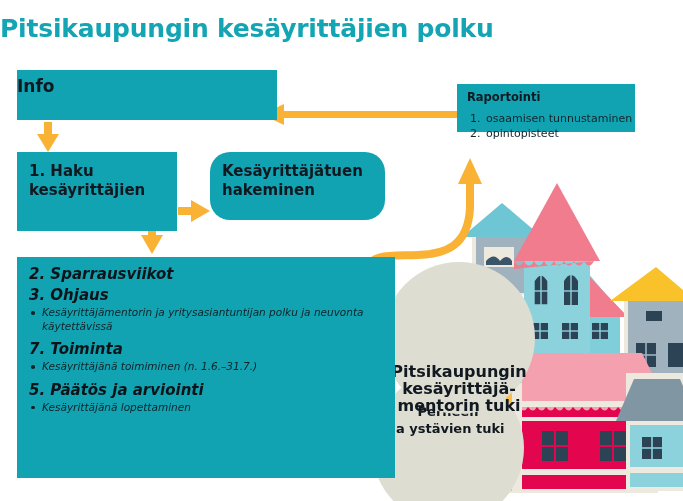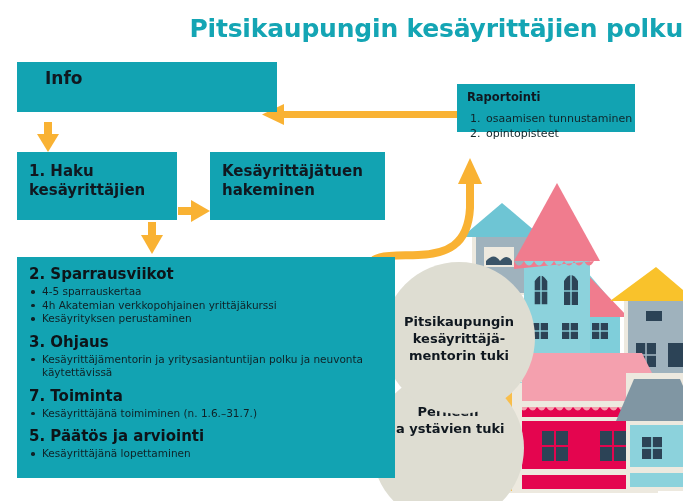--- a/index.html
+++ b/index.html
@@ -5,69 +5,69 @@
   html,body{margin:0;padding:0;background:#ffffff;}
   body{
     width:683px;height:501px;position:relative;overflow:hidden;
     font-family:"DejaVu Sans", sans-serif;
     -webkit-font-smoothing:antialiased;
   }
   .stage{position:absolute;left:0;top:0;width:683px;height:501px;}
 
   
   #page-title{
-    position:absolute;left:0;top:14px;width:683px;text-align:right;
+    position:absolute;left:0;top:14px;width:683px;text-align:left;
     color:#14A5B4;font-size:25px;font-weight:bold;letter-spacing:-0.2px;
     font-family:"DejaVu Sans", sans-serif;
   }
 
   
   .box{position:absolute;background:#12A3B2;color:#10161c;box-sizing:border-box;}
   .box .h{font-weight:bold;color:#101820;}
   .box .sub{color:#10262b;}
 
-  #box-info{left:17px;top:62px;width:260px;height:50px;padding:7px 0 0 28px;}
+  #box-info{left:17px;top:70px;width:260px;height:50px;padding:7px 0 0 0;}
   #box-info .h{font-size:17px;line-height:19px;}
   #box-info .sub{font-size:11.5px;line-height:15px;margin-top:1px;}
 
   #box-raportointi{left:457px;top:84px;width:178px;height:48px;padding:6px 0 0 10px;}
   #box-raportointi .h{font-size:11.5px;line-height:14px;}
   #box-raportointi ol{margin:8px 0 0 0;padding-left:17px;font-size:11px;line-height:14.5px;color:#10262b;}
   #box-raportointi ol li{padding-left:2px;}
 
-  #box-haku{left:17px;top:152px;width:160px;height:68px;padding:10px 0 0 12px;}
+  #box-haku{left:17px;top:152px;width:160px;height:79px;padding:10px 0 0 12px;}
   #box-haku .h{font-size:15px;line-height:19px;}
 
-  #box-tuki{left:210px;top:152px;width:175px;height:68px;padding:10px 0 0 12px;}
+  #box-tuki{left:210px;top:152px;width:175px;height:68px;padding:10px 0 0 12px;border-radius:20px;}
   #box-tuki .h{font-size:15px;line-height:19px;}
 
   #box-steps{left:17px;top:257px;width:378px;height:221px;padding:8px 0 0 12px;}
   #box-steps h3{margin:0;font-size:15px;line-height:19px;font-weight:bold;color:#0d1419;}
   #box-steps ul{margin:1px 0 7px 0;padding:0;list-style:none;}
   #box-steps ul li{
     font-size:10.5px;line-height:13.5px;color:#0f2227;
     padding-left:13px;position:relative;
   }
   #box-steps ul li::before{
     content:"";position:absolute;left:2px;top:5px;width:3.5px;height:3.5px;
     border-radius:50%;background:#0f2227;
   }
-  #box-steps .grp{margin-bottom:2px;}
+  #box-steps .grp{margin-bottom:2px;font-style:italic;}
 
   
   .arrow{position:absolute;}
   svg{display:block;overflow:visible;}
 
   
   .circle{
     position:absolute;border-radius:50%;background:#DEDDD2;
     display:flex;align-items:center;justify-content:center;text-align:center;
     color:#101820;font-weight:bold;
   }
-  #circle-mentor{left:383px;top:262px;width:152px;height:152px;font-size:13px;line-height:17px;}
+  #circle-mentor{left:383px;top:262px;width:152px;height:152px;font-size:16px;line-height:17px;align-items:flex-end;}
   #circle-perhe{left:372px;top:372px;width:152px;height:152px;font-size:13px;line-height:17px;}
   #circle-perhe .lbl{transform:translateY(-28px);}
   #circle-mentor .lbl{transform:translateY(0px);}
 
   
   #houses{position:absolute;left:470px;top:175px;width:213px;height:326px;}
 </style>
 </head>
 <body>
 
@@ -243,25 +243,20 @@
   </div>
 
   <div class="box" id="box-tuki">
     <div class="h">Kesäyrittäjätuen</div>
     <div class="h">hakeminen</div>
   </div>
 
   <div class="box" id="box-steps">
     <div class="grp">
       <h3>2. Sparrausviikot</h3>
-      <ul>
-        <li>4-5 sparrauskertaa</li>
-        <li>4h Akatemian verkkopohjainen yrittäjäkurssi</li>
-        <li>Kesäyrityksen perustaminen</li>
-      </ul>
     </div>
     <div class="grp">
       <h3>3. Ohjaus</h3>
       <ul>
         <li>Kesäyrittäjämentorin ja yritysasiantuntijan polku ja neuvonta käytettävissä</li>
       </ul>
     </div>
     <div class="grp">
       <h3>7. Toiminta</h3>
       <ul>

